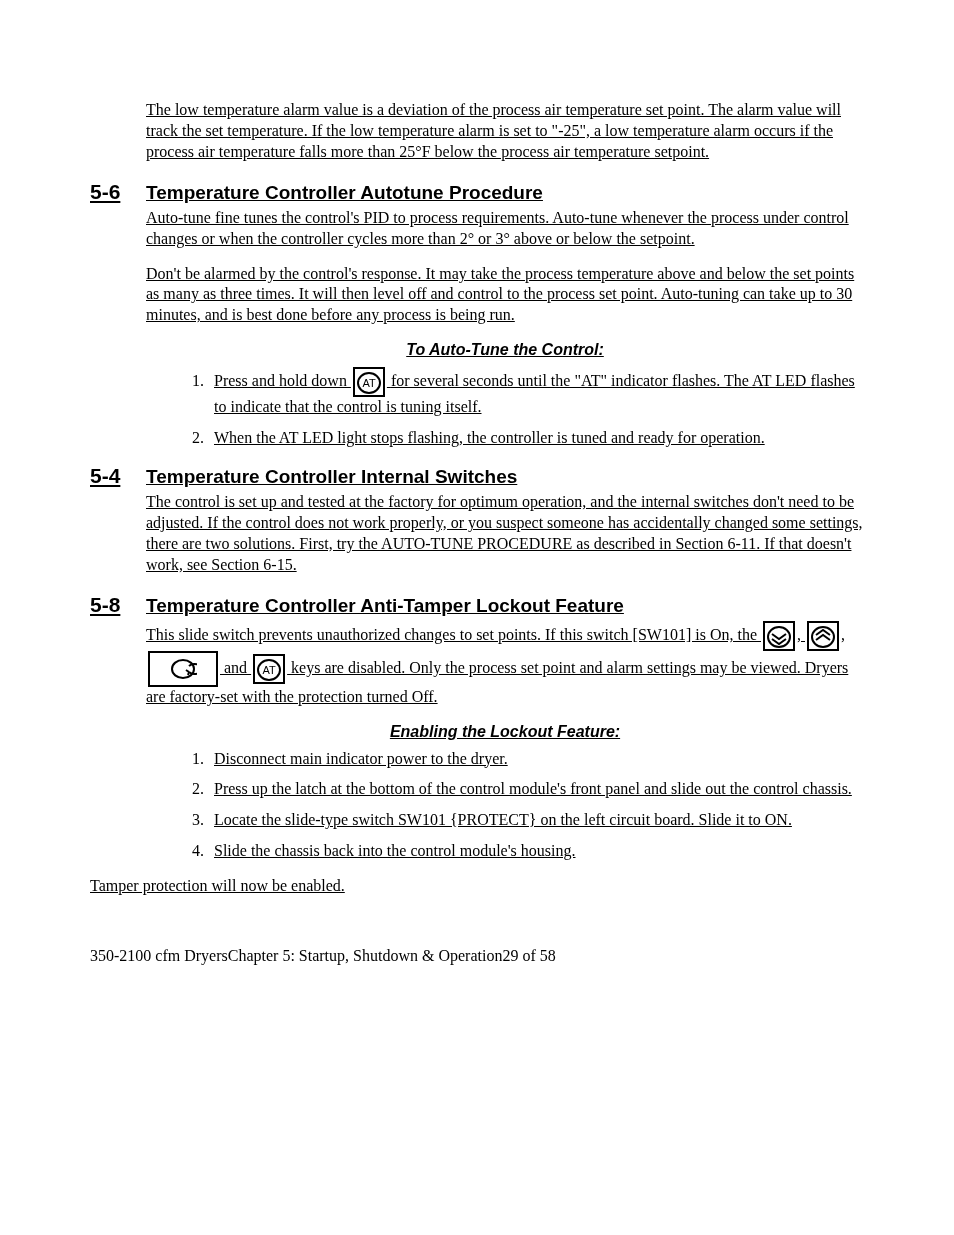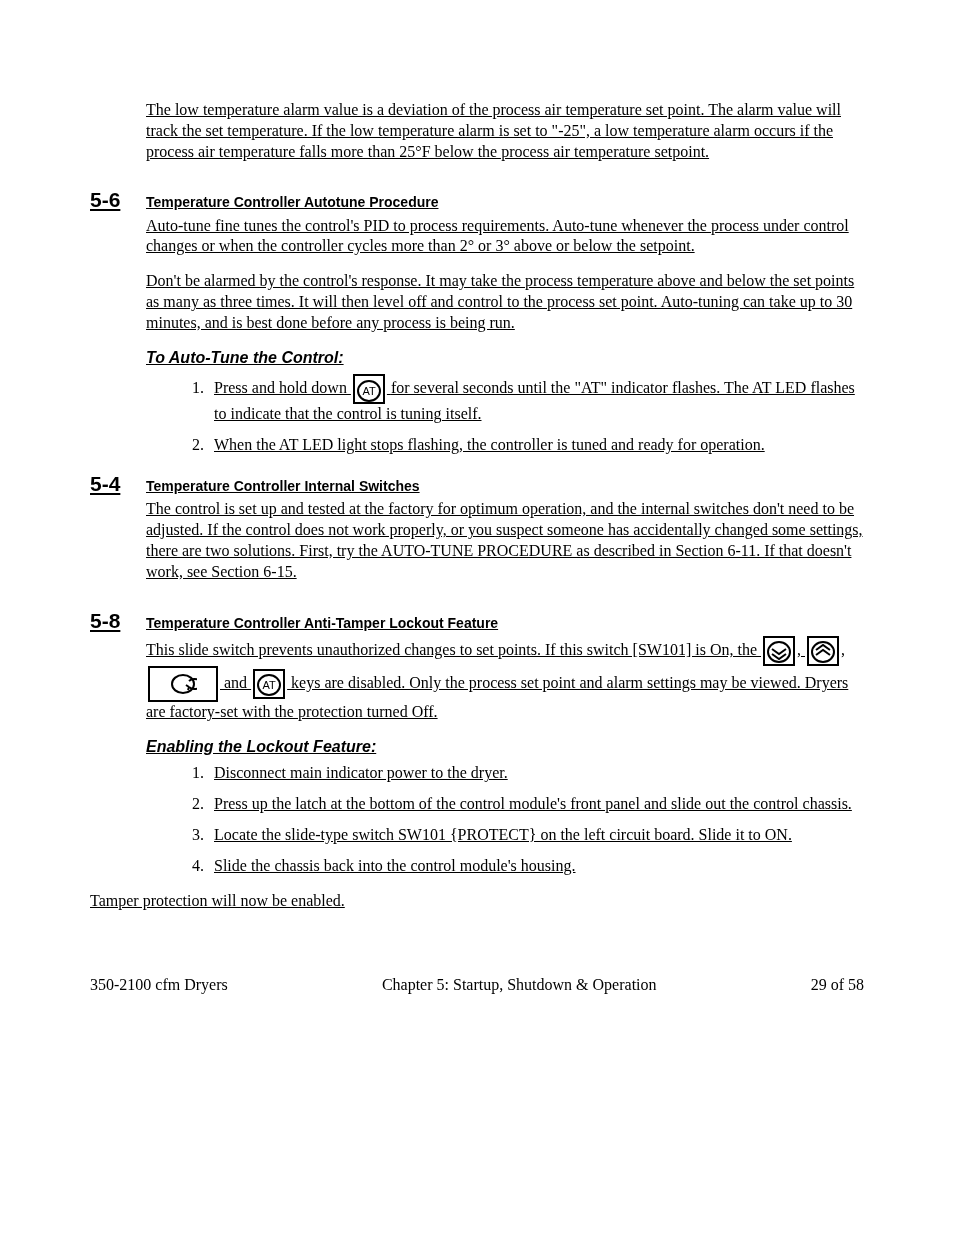--- a/index.html
+++ b/index.html
@@ -21,63 +21,64 @@
     margin: 0 0 14px 0;
     padding-left: 62px;
   }
   ol.num li {
     padding-left: 6px;
     margin-bottom: 10px;
   }
   .section-row {
     display: flex;
     align-items: baseline;
-    margin-top: 24px;
+    margin-top: 16px;
     margin-bottom: 2px;
   }
   .sec-num {
     font-family: Arial, Helvetica, sans-serif;
     font-weight: bold;
     font-size: 21px;
     width: 56px;
     flex: none;
     margin-left: -56px;
   }
   .sec-title {
     font-family: Arial, Helvetica, sans-serif;
     font-weight: bold;
-    font-size: 14px;
+    font-size: 19px;
   }
   .subhead {
     font-family: Arial, Helvetica, sans-serif;
     font-weight: bold;
     font-style: italic;
     font-size: 16px;
     margin: 14px 0 6px 0;
+    text-align: center;
   }
   .content {
     margin-left: 56px;
     text-decoration: underline;
   }
   .icon-box {
     display: inline-block;
     border: 2px solid #000;
     vertical-align: middle;
     text-align: center;
     box-sizing: border-box;
     margin: 0 2px;
   }
   .icon-wide { width: 70px; height: 36px; line-height: 30px; }
   .icon-sq   { width: 32px; height: 30px; line-height: 26px; }
   .icon-svg { display: inline-block; vertical-align: middle; }
   .footer {
     position: relative;
-    margin-top: 64px;
+    margin-top: 49px;
     display: flex;
-    justify-content: space-between;
+    justify-content: flex-start;
     font-size: 16px;
   }
 </style>
 </head>
 <body>
 
 <svg width="0" height="0" style="position:absolute">
   <defs>
     <g id="ico-enter">
       <ellipse cx="14" cy="12" rx="11" ry="9" fill="none" stroke="#000" stroke-width="2"></ellipse>

